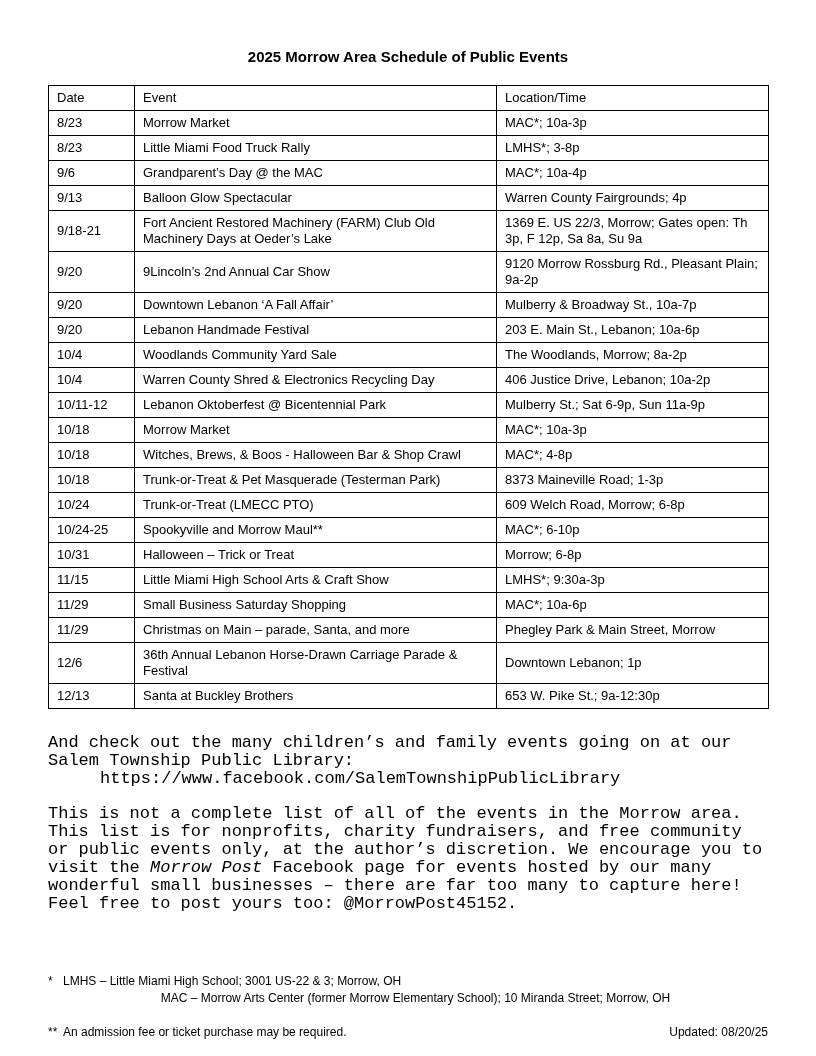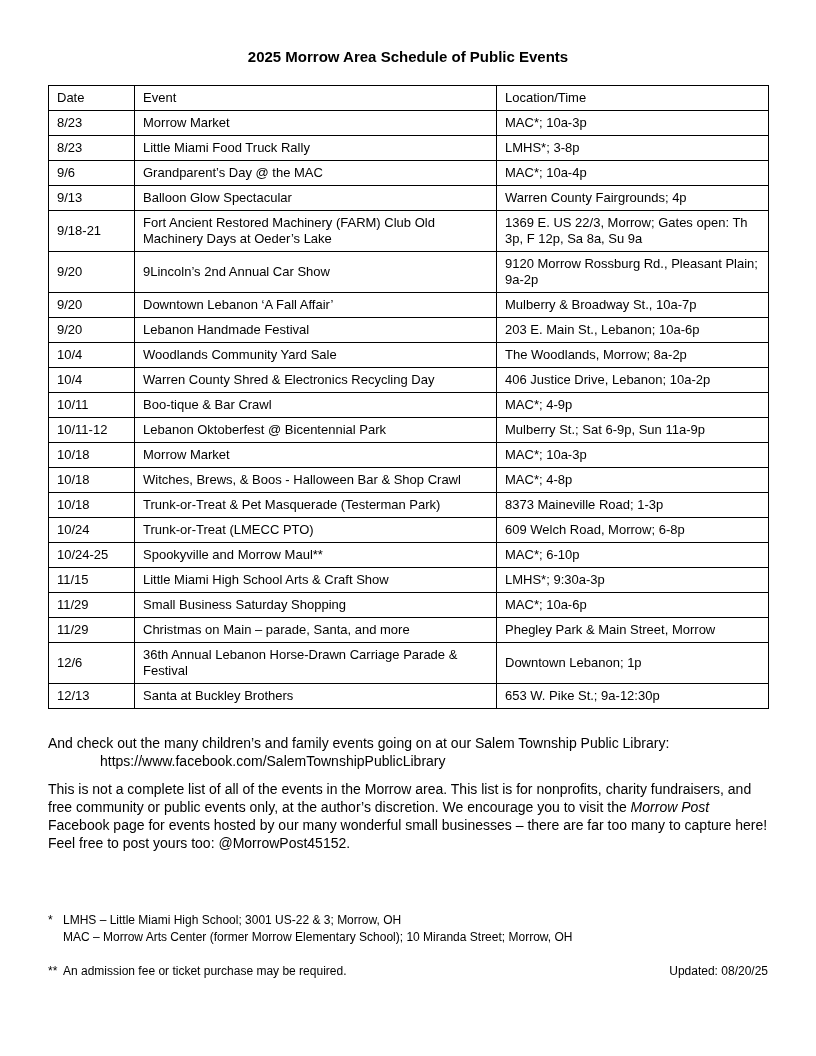--- a/index.html
+++ b/index.html
@@ -35,31 +35,32 @@
     border: 1.5px solid #000000;
     font-size: 13px;
     line-height: 16px;
     padding: 4px 8px;
     vertical-align: middle;
     text-align: left;
     font-weight: normal;
   }
   table.events th { font-weight: normal; }
   .para {
-    font-size: 14px;
+    font-size: 17px;
     line-height: 18px;
+    font-family: Liberation Mono, monospace;
   }
   .para-library { margin-top: 25px; }
   .library-link { padding-left: 52px; }
-  .para-disclaimer { margin-top: 10px; width: 722px; }
+  .para-disclaimer { margin-top: 17px; width: 722px; }
   .italic { font-style: italic; }
   .footnotes { margin-top: 60px; font-size: 12px; line-height: 17px; }
   .fn-line { display: flex; }
   .fn-marker { width: 15px; flex: 0 0 15px; }
-  .fn-indent { padding-left: 15px; }
+  .fn-indent { padding-left: 15px; text-align: center; }
   .fn-bottom-row {
     margin-top: 17px;
     display: flex;
     justify-content: space-between;
     font-size: 12px;
     line-height: 17px;
   }
   .fn-bottom-left { display: flex; }
   .fn-bottom-left .fn-marker { width: 15px; flex: 0 0 15px; }
 </style>
@@ -128,25 +129,20 @@
       <td>10/4</td>
       <td>Woodlands Community Yard Sale</td>
       <td>The Woodlands, Morrow; 8a-2p</td>
     </tr>
         <tr>
       <td>10/4</td>
       <td>Warren County Shred &amp; Electronics Recycling Day</td>
       <td>406 Justice Drive, Lebanon; 10a-2p</td>
     </tr>
         <tr>
-      <td>10/11</td>
-      <td>Boo-tique &amp; Bar Crawl</td>
-      <td>MAC*; 4-9p</td>
-    </tr>
-        <tr>
       <td>10/11-12</td>
       <td>Lebanon Oktoberfest @ Bicentennial Park</td>
       <td>Mulberry St.; Sat 6-9p, Sun 11a-9p</td>
     </tr>
         <tr>
       <td>10/18</td>
       <td>Morrow Market</td>
       <td>MAC*; 10a-3p</td>
     </tr>
         <tr>
@@ -161,20 +157,25 @@
     </tr>
         <tr>
       <td>10/24</td>
       <td>Trunk-or-Treat (LMECC PTO)</td>
       <td>609 Welch Road, Morrow; 6-8p</td>
     </tr>
         <tr>
       <td>10/24-25</td>
       <td>Spookyville and Morrow Maul**</td>
       <td>MAC*; 6-10p</td>
+    </tr>
+        <tr>
+      <td>10/31</td>
+      <td>Halloween – Trick or Treat</td>
+      <td>Morrow; 6-8p</td>
     </tr>
         <tr>
       <td>11/15</td>
       <td>Little Miami High School Arts &amp; Craft Show</td>
       <td>LMHS*; 9:30a-3p</td>
     </tr>
         <tr>
       <td>11/29</td>
       <td>Small Business Saturday Shopping</td>
       <td>MAC*; 10a-6p</td>

